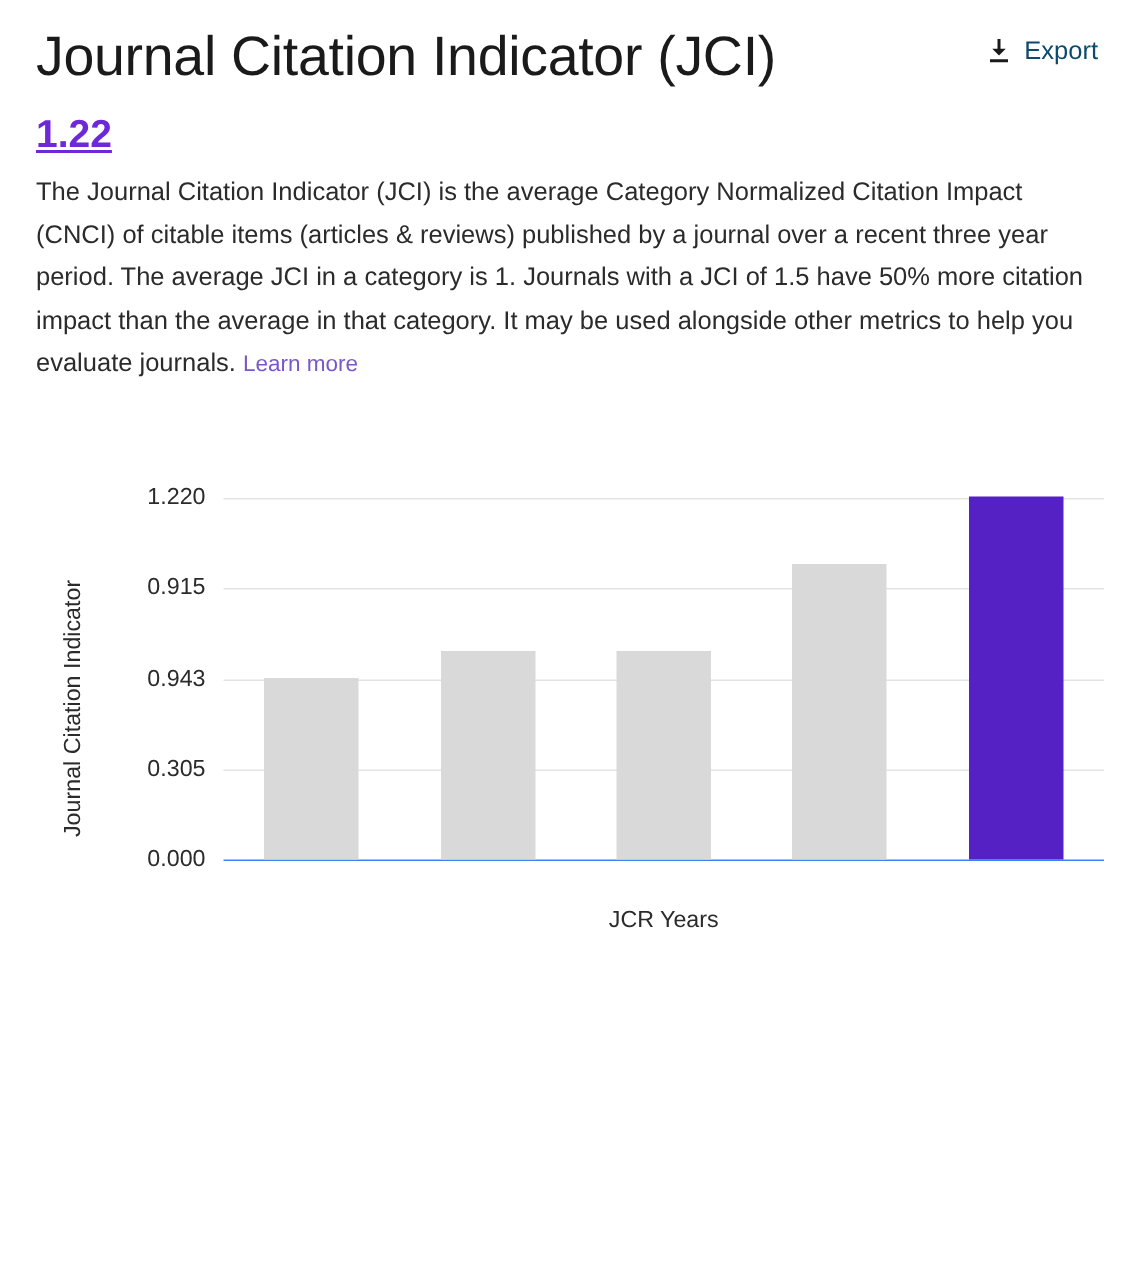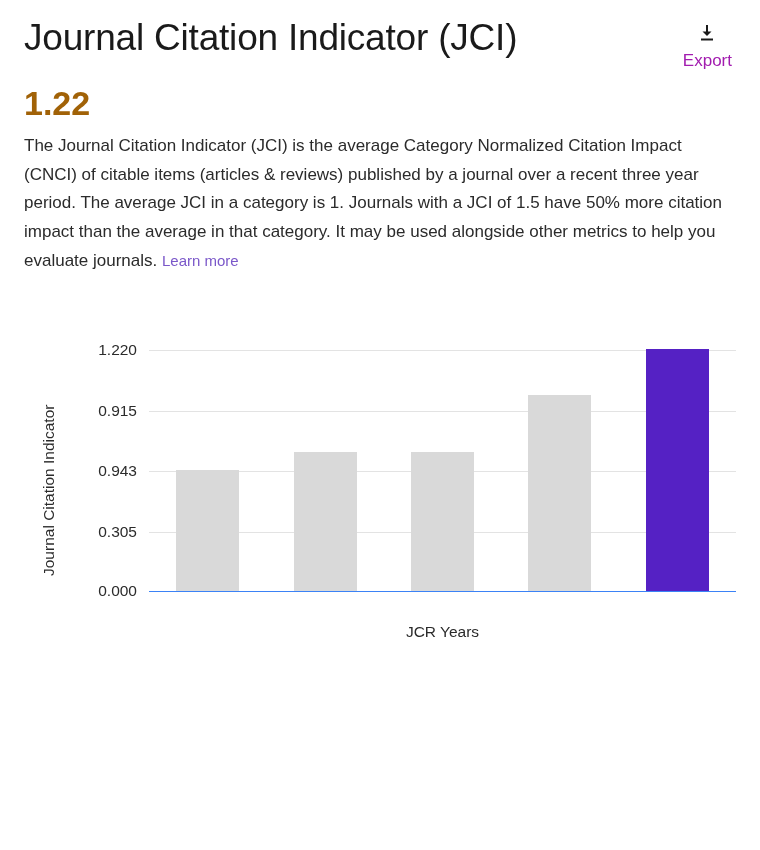--- a/index.html
+++ b/index.html
@@ -33,44 +33,44 @@
     font-weight: 400;
     color: #1a1a1a;
     letter-spacing: -0.2px;
     max-width: 540px;
     margin: 0;
   }
   .export-btn {
     display: flex;
     align-items: center;
     gap: 9px;
-    color: #a21caf;
+    color: #0c4a6e;
     font-size: 17px;
     background: none;
     border: none;
     padding: 10px 4px 0 0;
     cursor: pointer;
     font-family: "Liberation Sans", sans-serif;
     white-space: nowrap;
-    flex-direction: column;
   }
   .export-btn .dl-icon {
     display: inline-flex;
     align-items: center;
     justify-content: center;
     width: 16px;
     height: 18px;
     color: #1a1a1a;
   }
   .metric-value {
-    font-size: 34px;
+    font-size: 26px;
     font-weight: 700;
-    color: #a16207;
+    color: #6d28d9;
     margin: 14px 0 10px 0;
     line-height: 1.1;
+    text-decoration: underline;
   }
   .description {
     font-size: 17px;
     line-height: 1.68;
     color: #2b2b2b;
     margin: 0;
     max-width: 700px;
   }
   .learn-more {
     color: #7a57c9;

